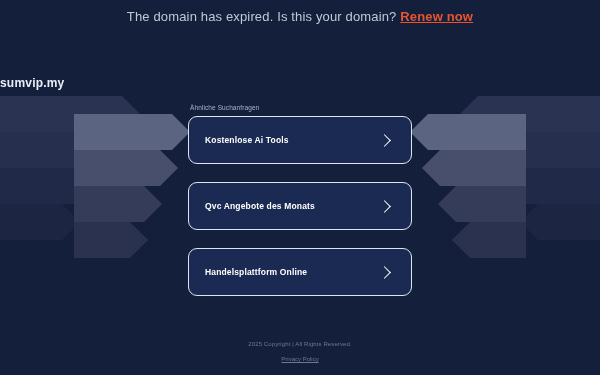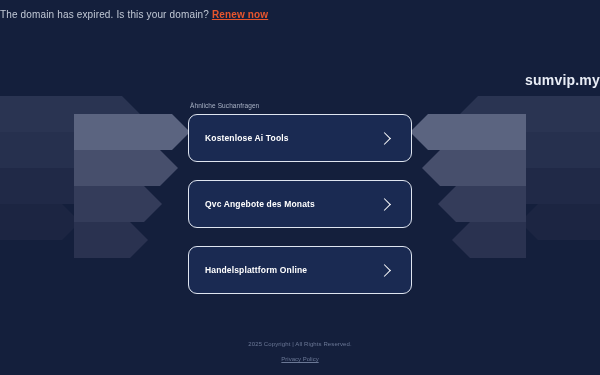--- a/index.html
+++ b/index.html
@@ -51,44 +51,44 @@
   }
   .slab.right {
     clip-path: polygon(18px 0, 100% 0, 100% 100%, 18px 100%, 0 50%);
   }
 
   
   .expiry-banner {
     position: relative;
     z-index: 3;
     width: 100%;
-    text-align: left;
+    text-align: center;
     padding-top: 9px;
-    font-size: 10px;
+    font-size: 13px;
     letter-spacing: .15px;
     color: #c2c9d6;
   }
   .expiry-banner .renew-link {
     color: #e8552d;
     text-decoration: underline;
     font-weight: 700;
     cursor: pointer;
   }
 
   
   .content {
     position: relative;
     z-index: 3;
     width: 100%;
     padding-top: 52px;
   }
 
   .domain-title {
-    text-align: right;
-    font-size: 14px;
+    text-align: left;
+    font-size: 12px;
     font-weight: 700;
     color: #e9edf6;
     letter-spacing: .2px;
   }
 
   .cards-wrap {
     width: 224px;
     margin: 0 auto;
     padding-top: 14px;
   }

